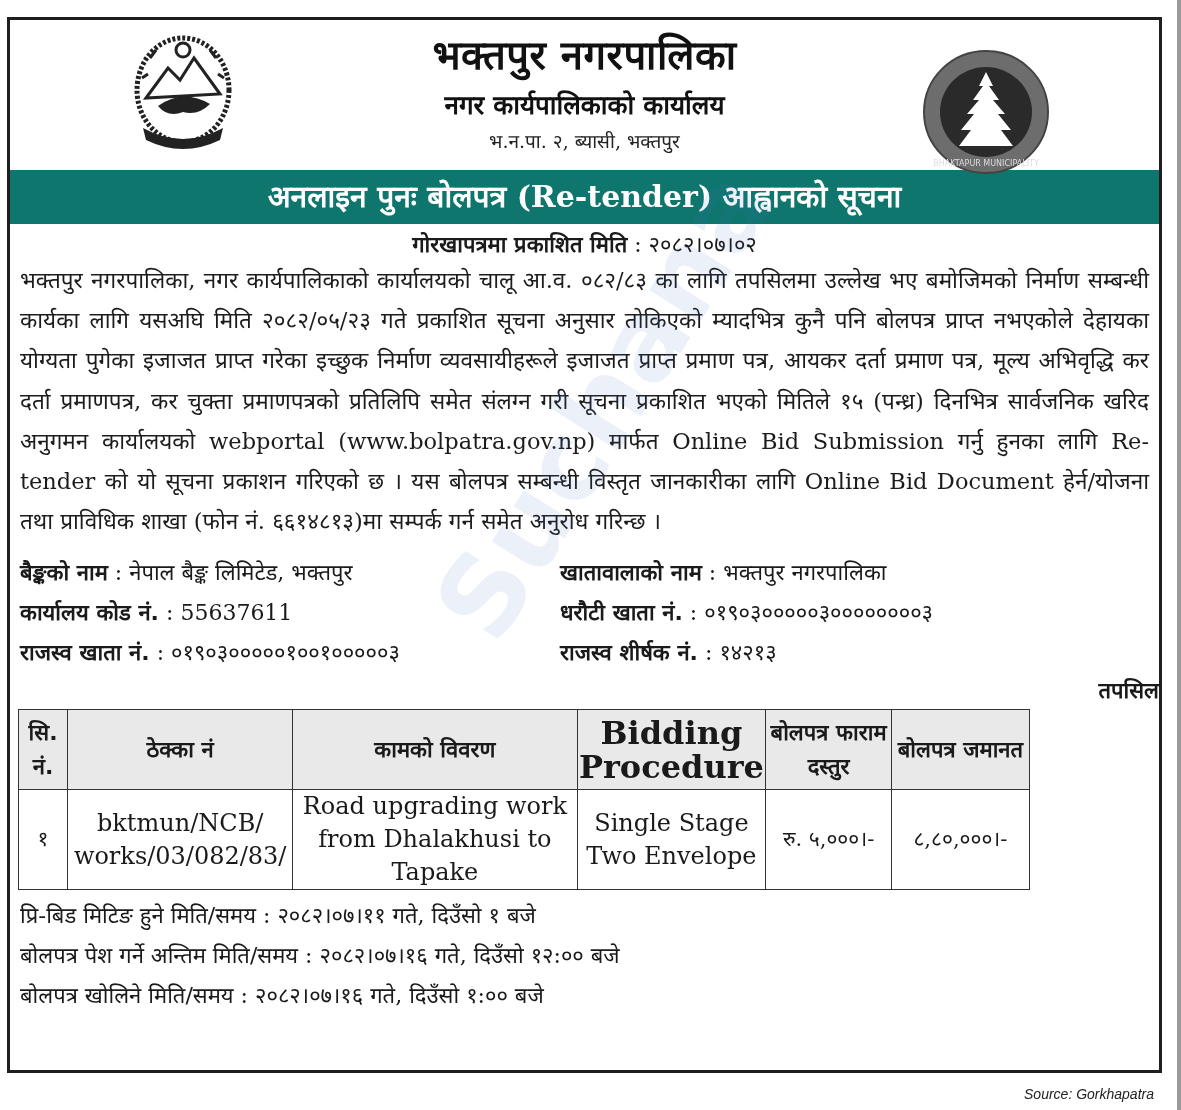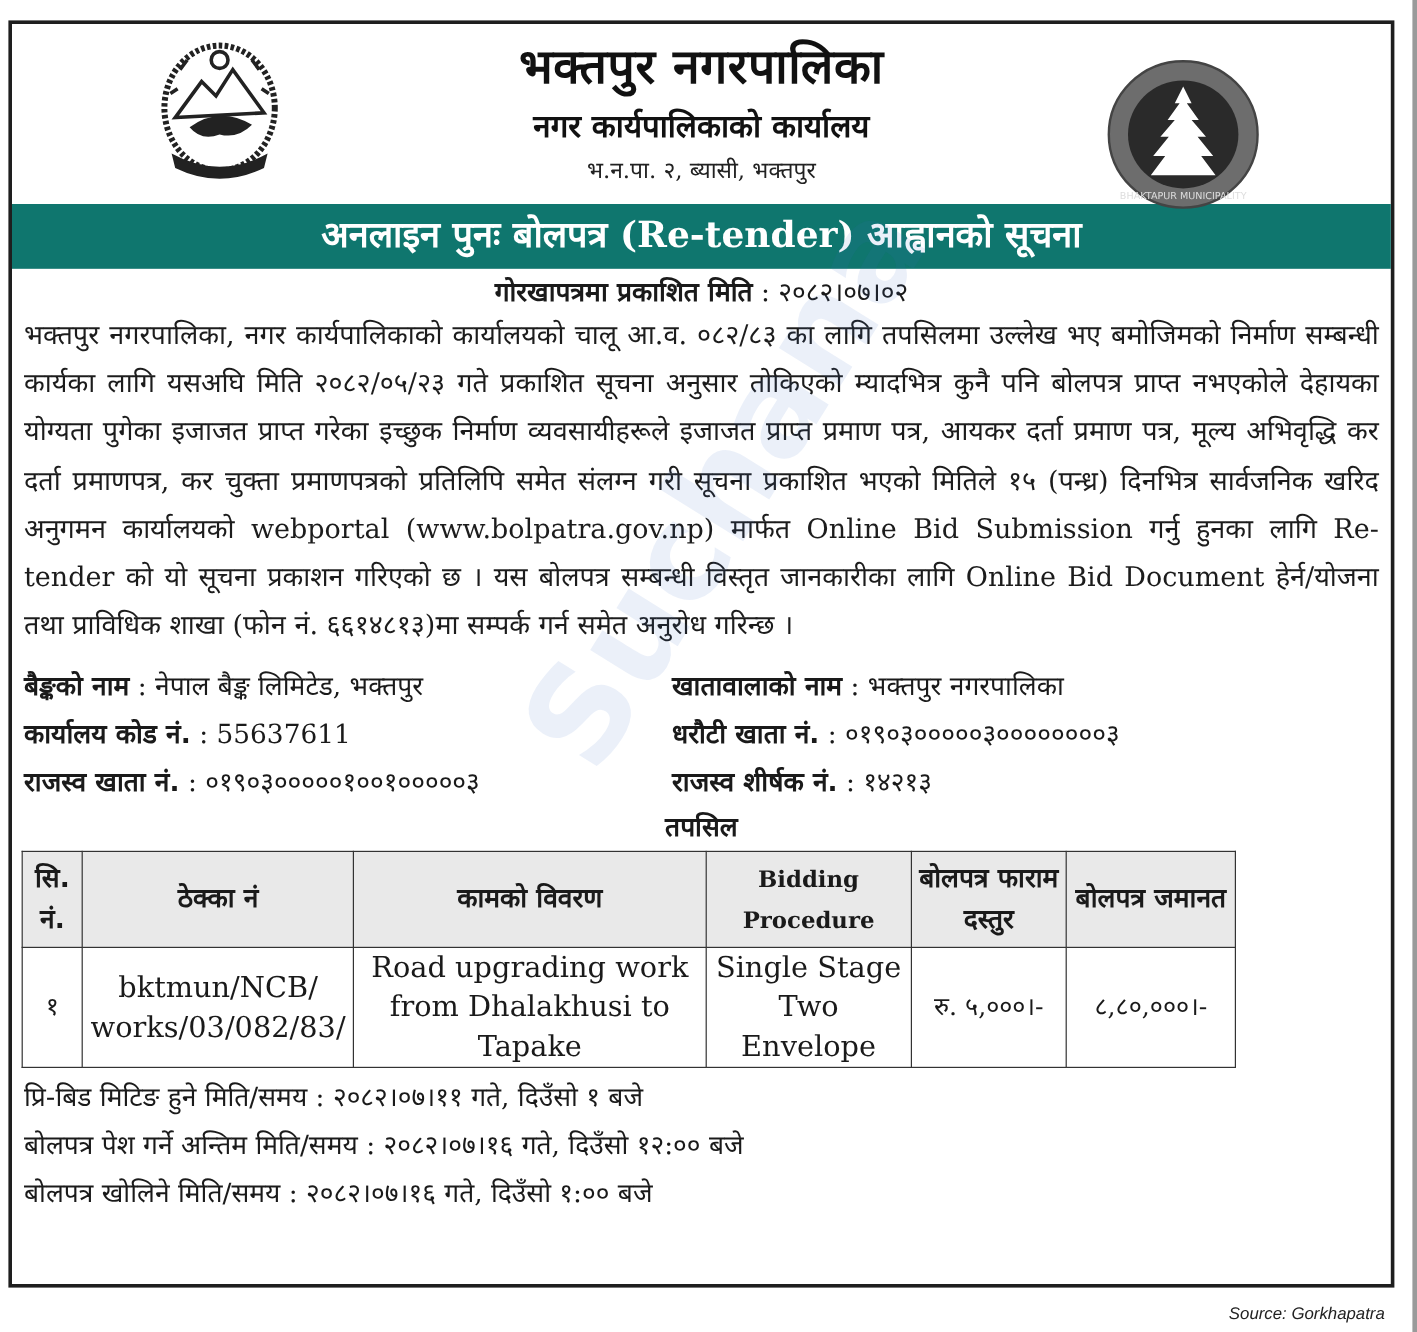--- a/index.html
+++ b/index.html
@@ -49,33 +49,33 @@
       padding: 0 10px 0 10px; font-size: 22.5px; line-height: 40.2px; text-align: justify; color: #1c1c1c;
     }
 
     .info-grid {
       display: grid; grid-template-columns: 540px 1fr; padding: 0 10px; margin-top: 12px;
       font-size: 22px; line-height: 40px;
     }
     .info-grid .k { font-family: "DejaVu Sans", sans-serif; font-weight: bold; }
 
     .schedule-heading {
-      text-align: center; font-family: "DejaVu Sans", sans-serif; font-weight: bold; font-size: 22px; height: 36px; line-height: 36px;
+      text-align: right; font-family: "DejaVu Sans", sans-serif; font-weight: bold; font-size: 22px; height: 36px; line-height: 36px;
     }
 
     table.tender {
       margin-left: 8px; width: 1012px; border-collapse: collapse; font-size: 22px;
     }
     table.tender th, table.tender td {
       border: 1.5px solid #333; text-align: center; vertical-align: middle;
     }
     table.tender th {
       background: #e9e9e9; height: 80px; font-family: "DejaVu Sans", sans-serif; font-weight: bold; line-height: 34px;
     }
-    table.tender th.latin { font-family: "DejaVu Serif", serif; font-size: 19px; }
+    table.tender th.latin { font-family: "DejaVu Serif", serif; font-size: 32px; }
     table.tender td { height: 74px; line-height: 33px; font-size: 24px; }
     table.tender td.dev { font-size: 21px; }
 
     .dates { padding: 0 10px; margin-top: 6px; font-size: 22px; line-height: 40px; }
     .dates .k { font-family: "DejaVu Sans", sans-serif; font-weight: normal; }
 
     .source {
       position: absolute; right: 27px; top: 1086px; font-family: "Liberation Sans", sans-serif; font-style: italic; font-size: 14px; color: #222;
     }
 

